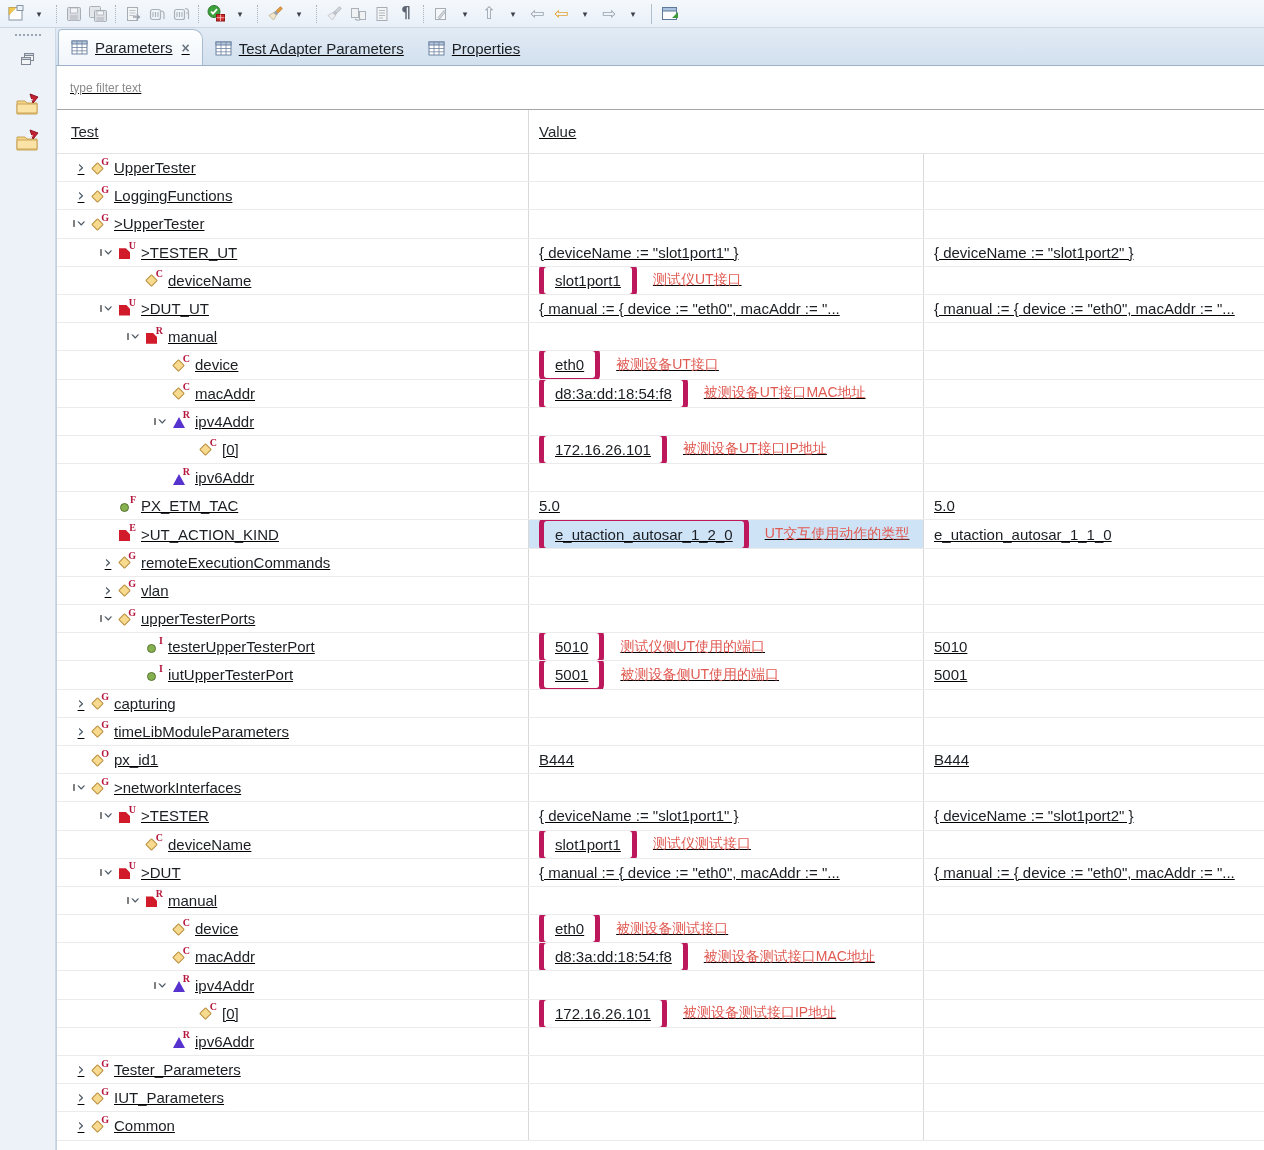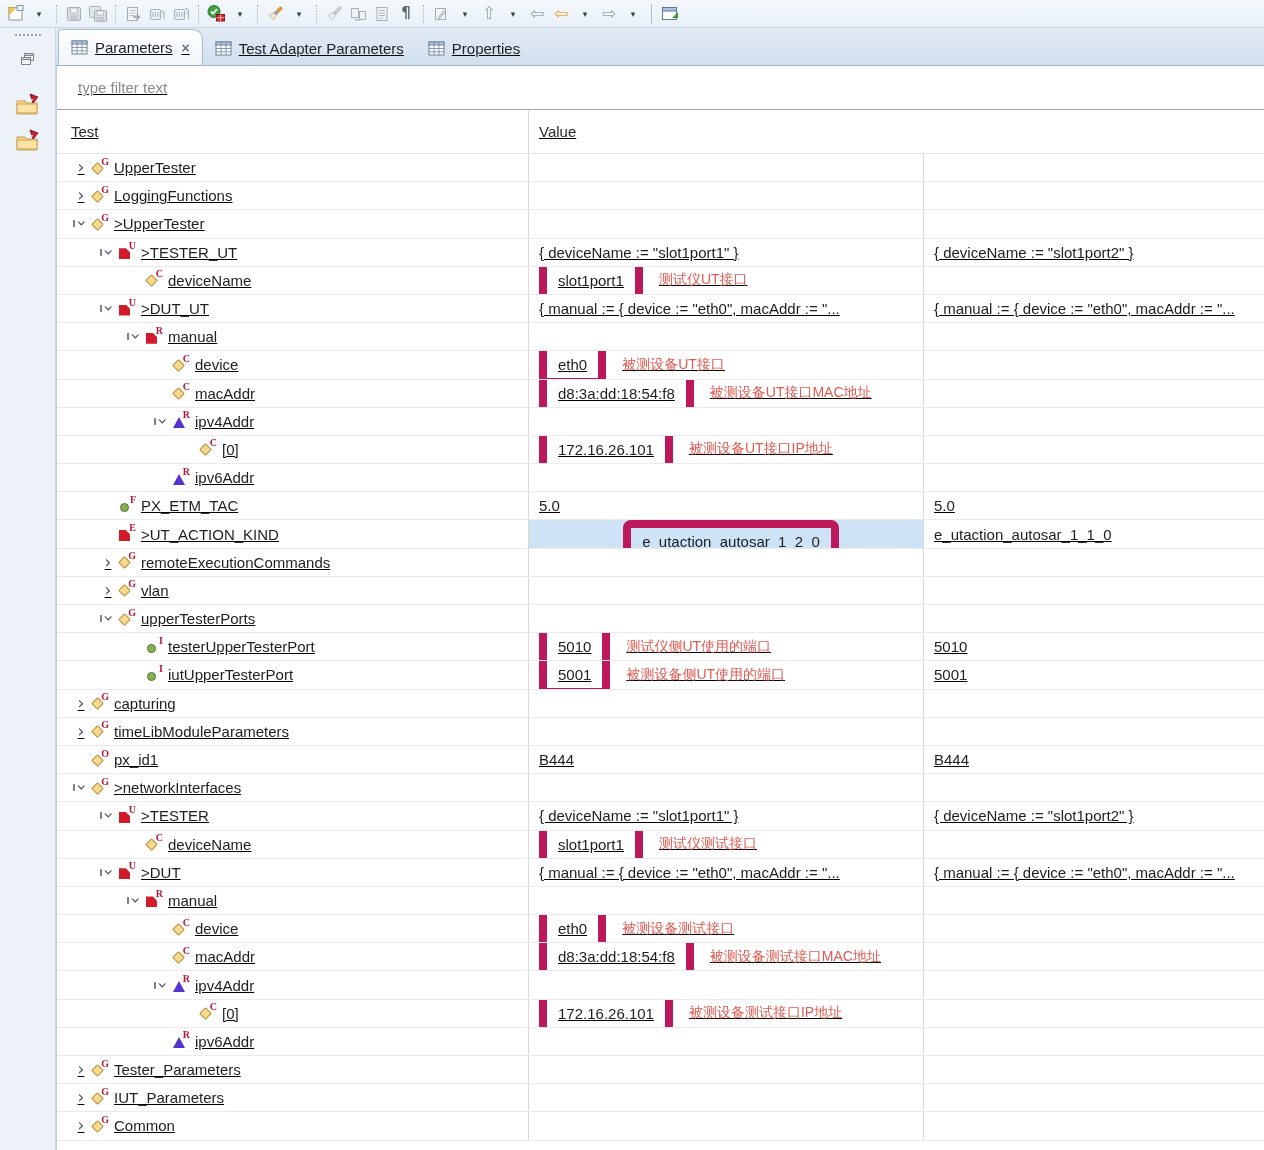--- a/index.html
+++ b/index.html
@@ -32,22 +32,22 @@
             display:flex; align-items:flex-end; padding-left:2px; }
   .tab { height:34px; display:flex; align-items:center; gap:7px; padding:0 12px;
          font-size:15px; color:#1d2126; }
   .tab.active { background:linear-gradient(#fdfeff,#f1f6fb); border:1px solid #a9bccf; border-bottom:none;
                 border-radius:4px 10px 0 0; height:36px; }
   .tabclose { font-size:14px; color:#6b7682; font-weight:bold; margin-left:2px; }
 
   
   .content { flex:1; background:#fff; border-left:1px solid #c4d0dc; display:flex; flex-direction:column; min-width:0; }
   .filter-row { height:44px; border-bottom:1px solid #a6a6a6; display:flex; align-items:center; }
-  .filter-row input { border:none; outline:none; width:100%; font-size:15px; color:#ef4444;
-                      padding-left:21px; font-family:"Liberation Sans","DejaVu Sans",sans-serif; }
+  .filter-row input { border:none; outline:none; width:100%; font-size:12px; color:#ef4444;
+                      padding-left:13px; font-family:"Liberation Sans","DejaVu Sans",sans-serif; }
   .filter-row input::placeholder { color:#8b8b8b; opacity:1; }
 
   .grid { flex:1; display:flex; flex-direction:column; overflow:hidden; }
   .hrow { height:44px; display:flex; align-items:center; }
   .row  { height:28.2px; display:flex; align-items:center; border-bottom:1px solid #ebebeb; }
   .cell { height:100%; display:flex; align-items:center; overflow:hidden; white-space:nowrap; }
   .c-name    { width:471px; flex:none; }
   .c-value   { width:395px; flex:none; border-left:1px solid #d9d9d9; padding-left:10px; position:relative; }
   .c-default { flex:1; border-left:1px solid #d9d9d9; padding-left:10px; min-width:0; }
   .hrow .cell { font-size:15px; color:#26292e; }
@@ -62,22 +62,22 @@
   .shape.diamond  { left:2px; top:4px; width:9px; height:9px; background:#f7da8e; border:1px solid #b98f3e; transform:rotate(45deg); border-radius:1px; }
   .shape.square   { left:1px; top:4px; width:11px; height:11px; background:#d11a2a; clip-path:polygon(0 0,62% 0,100% 38%,100% 100%,0 100%); }
   .shape.triangle { left:1px; top:4px; width:0; height:0; border-left:6px solid transparent; border-right:6px solid transparent; border-bottom:11px solid #5633cf; }
   .shape.circle   { left:2px; top:5px; width:9px; height:9px; background:#85b14f; border:1px solid #55742f; border-radius:50%; }
   .tag { position:absolute; right:-2px; top:-4px; font-family:"Liberation Serif","DejaVu Serif",serif;
          font-weight:bold; font-size:10px; color:#b5163c; font-style:normal; }
   .label { font-size:15px; color:#1b1e22; }
 
   .vtext { font-size:15px; color:#1b1e22; }
   .vwrap { display:inline-flex; align-items:center; }
-  .vwrap.box { border:8px solid #be185d; border-radius:8px; padding:5px 11px; min-width:52px; }
-  .c-value.sel { background:#cfe3f7;flex-direction:column; }
+  .vwrap.box { border:5px solid #be185d; border-radius:8px; padding:5px 11px; min-width:52px; }
+  .c-value.sel { background:#cfe3f7; }
   .ann { font-size:14px; color:#e05a52; margin-left:16px; }
   .dtext { font-size:15px; color:#1b1e22; }
 
   svg.ti { display:block; }
 </style>
 </head>
 <body>
 
 <div class="toolbar">
   <span class="tbtn">

